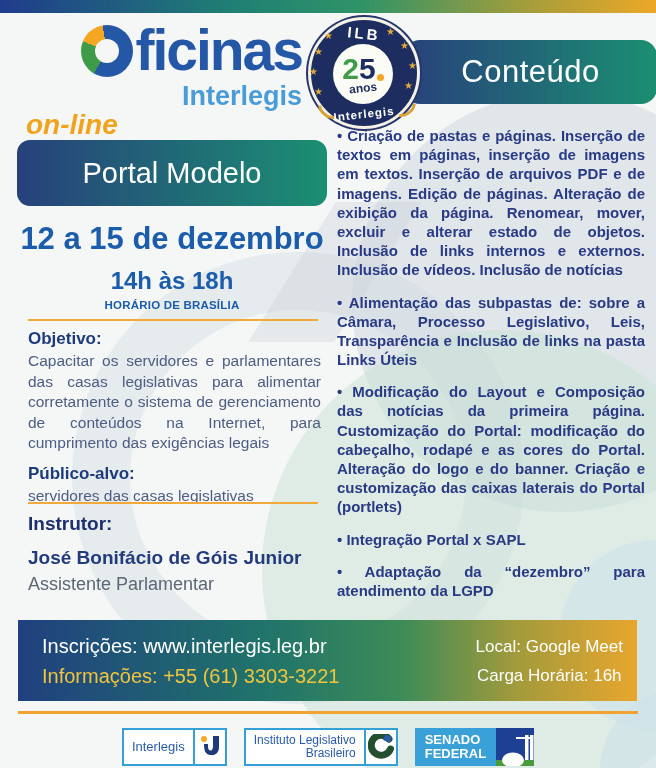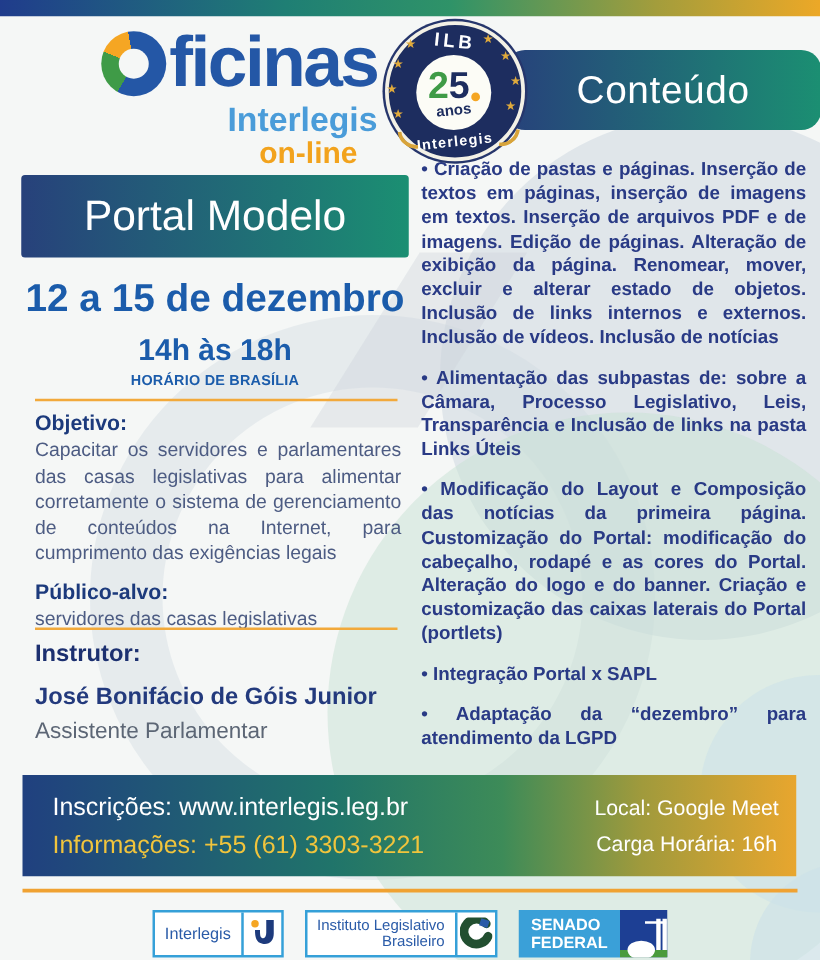--- a/index.html
+++ b/index.html
@@ -22,21 +22,21 @@
   .layer{position:absolute;inset:0;}
 
   
   .logo{position:absolute;left:26px;top:22px;width:276px;}
   .logo-title{display:flex;align-items:center;justify-content:flex-end;
     font-size:57px;font-weight:bold;color:#2457a6;letter-spacing:-2px;line-height:1;}
   .o-ring{display:inline-block;width:52px;height:52px;border-radius:50%;margin-right:2px;position:relative;
     background:conic-gradient(from 0deg,#2457a6 0 210deg,#3f9b47 210deg 292deg,#f5a623 292deg 350deg,#2457a6 350deg 360deg);}
   .o-ring::after{content:"";position:absolute;left:14px;top:14px;width:24px;height:24px;border-radius:50%;background:#f5f7f6;}
   .logo-sub{margin-top:3px;text-align:right;font-size:27px;font-weight:bold;color:#4a9cd9;line-height:1.05;}
-  .logo-online{text-align:right;font-size:24px;font-weight:bold;color:#f2a31d;line-height:1.1;padding-right:16px;}
+  .logo-online{text-align:left;font-size:28px;font-weight:bold;font-style:italic;color:#f2a31d;line-height:1.1;padding-right:16px;}
 
   
   .badge{position:absolute;left:308px;top:17px;width:112px;height:112px;z-index:5;}
   .badge-circle{position:absolute;inset:0;border-radius:50%;background:#1d2d5f;
     border:3px solid #f3f1e6;box-shadow:0 0 0 2px #26366c;}
   .badge-ilb{position:absolute;top:8px;left:0;width:100%;text-align:center;color:#fff;
     font-size:15px;font-weight:bold;letter-spacing:3px;transform:rotate(6deg);}
   .badge-inner{position:absolute;left:25px;top:27px;width:60px;height:60px;border-radius:50%;background:#fcfcf6;
     display:flex;flex-direction:column;align-items:center;justify-content:center;}
   .badge-25{font-size:30px;font-weight:bold;line-height:1;display:flex;align-items:flex-end;}
@@ -45,21 +45,21 @@
   .dot-orange{display:inline-block;width:7px;height:7px;border-radius:50%;background:#f5a623;margin:0 0 3px 1px;}
   .badge-anos{font-size:12px;font-weight:bold;color:#1d2d5f;line-height:1;transform:rotate(-6deg);margin-top:-2px;}
   .badge-bottom{position:absolute;bottom:9px;left:0;width:100%;text-align:center;color:#fff;
     font-size:11.5px;font-weight:bold;transform:rotate(-6deg);letter-spacing:1px;}
   .st{position:absolute;color:#e0aa3c;font-size:10px;line-height:1;}
   .swoosh{position:absolute;width:24px;height:24px;border:3px solid transparent;border-bottom-color:#d8a43a;border-radius:50%;}
 
   
   .banner{background:linear-gradient(90deg,#27417b,#1b8f72);color:#fff;display:flex;align-items:center;justify-content:center;}
   .conteudo-banner{position:absolute;left:404px;top:40px;width:253px;height:64px;border-radius:16px;font-size:31px;letter-spacing:.5px;}
-  .portal-banner{position:absolute;left:17px;top:140px;width:310px;height:66px;border-radius:3px;font-size:34px;}
+  .portal-banner{position:absolute;left:17px;top:140px;width:310px;height:66px;border-radius:13px;font-size:29px;}
 
   
   .schedule{position:absolute;left:17px;top:222px;width:310px;text-align:center;color:#1b5cab;}
   .sch-dates{font-size:31px;font-weight:bold;line-height:1.1;}
   .sch-time{font-size:24px;font-weight:bold;margin-top:11px;}
   .sch-tz{font-size:11.5px;font-weight:bold;margin-top:4px;letter-spacing:.2px;}
 
   .hr-orange{position:absolute;height:2px;background:#f2a93b;}
   .hr1{left:28px;top:319px;width:290px;}
   .hr2{left:28px;top:502px;width:290px;}

